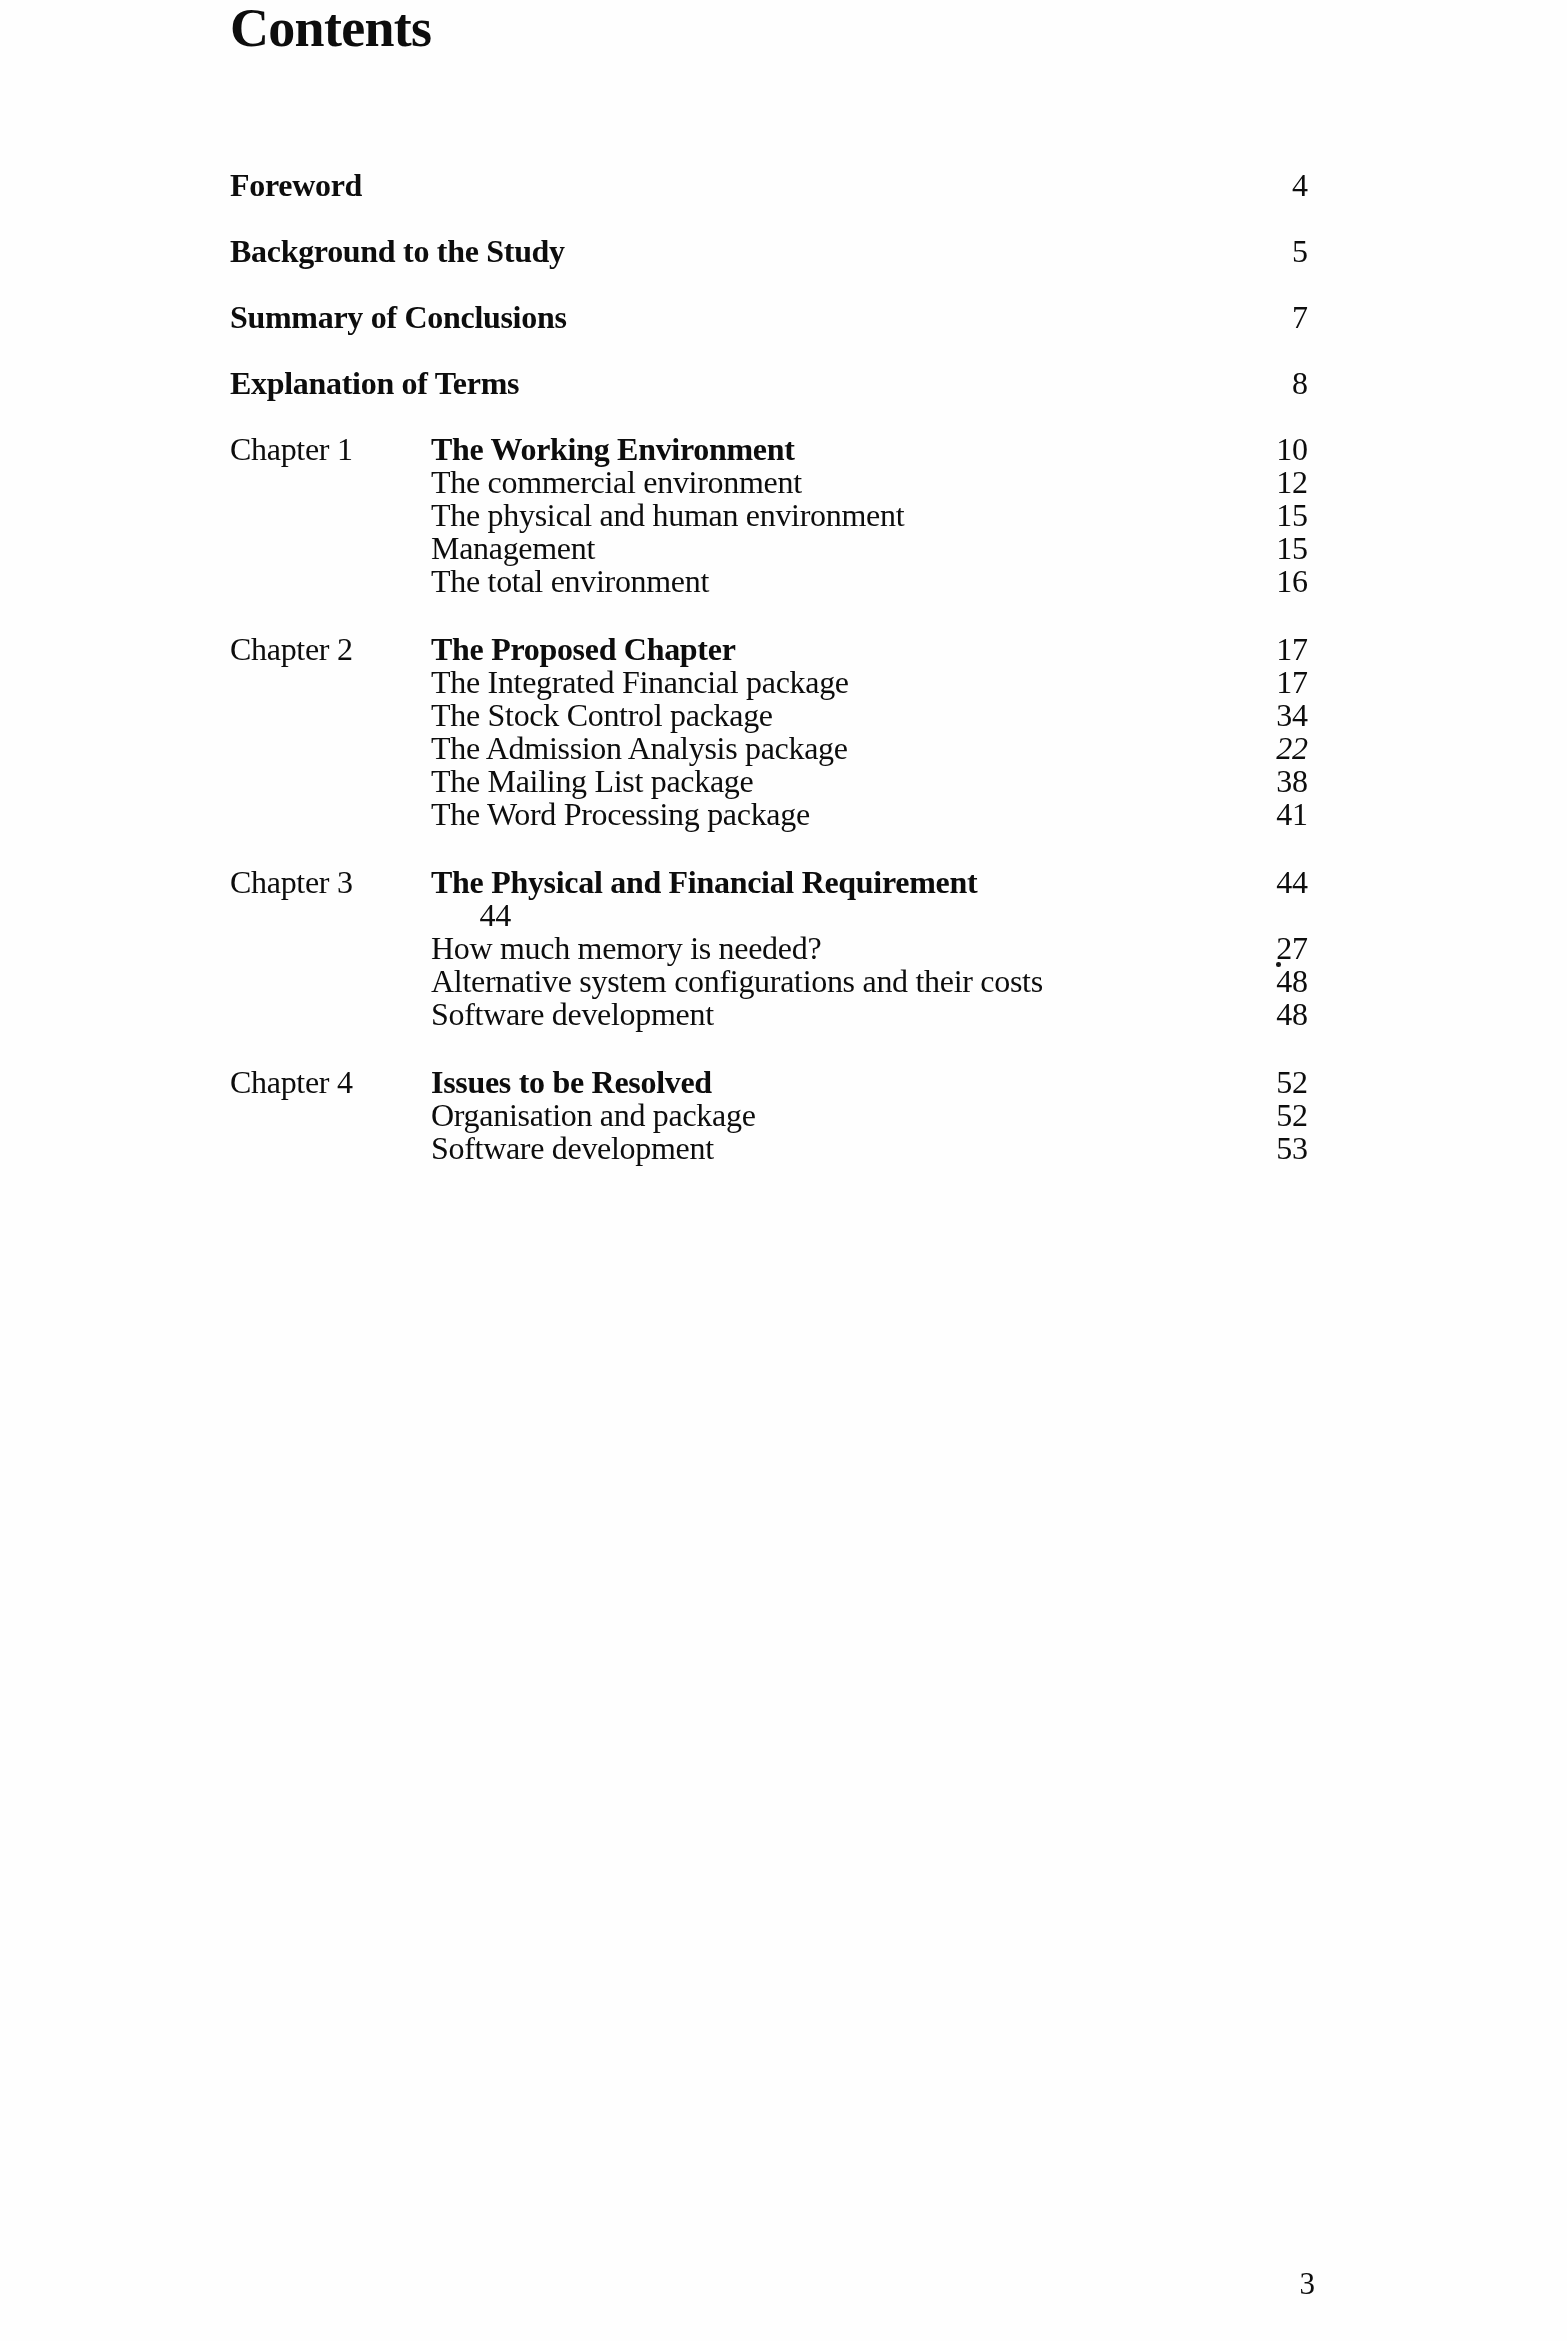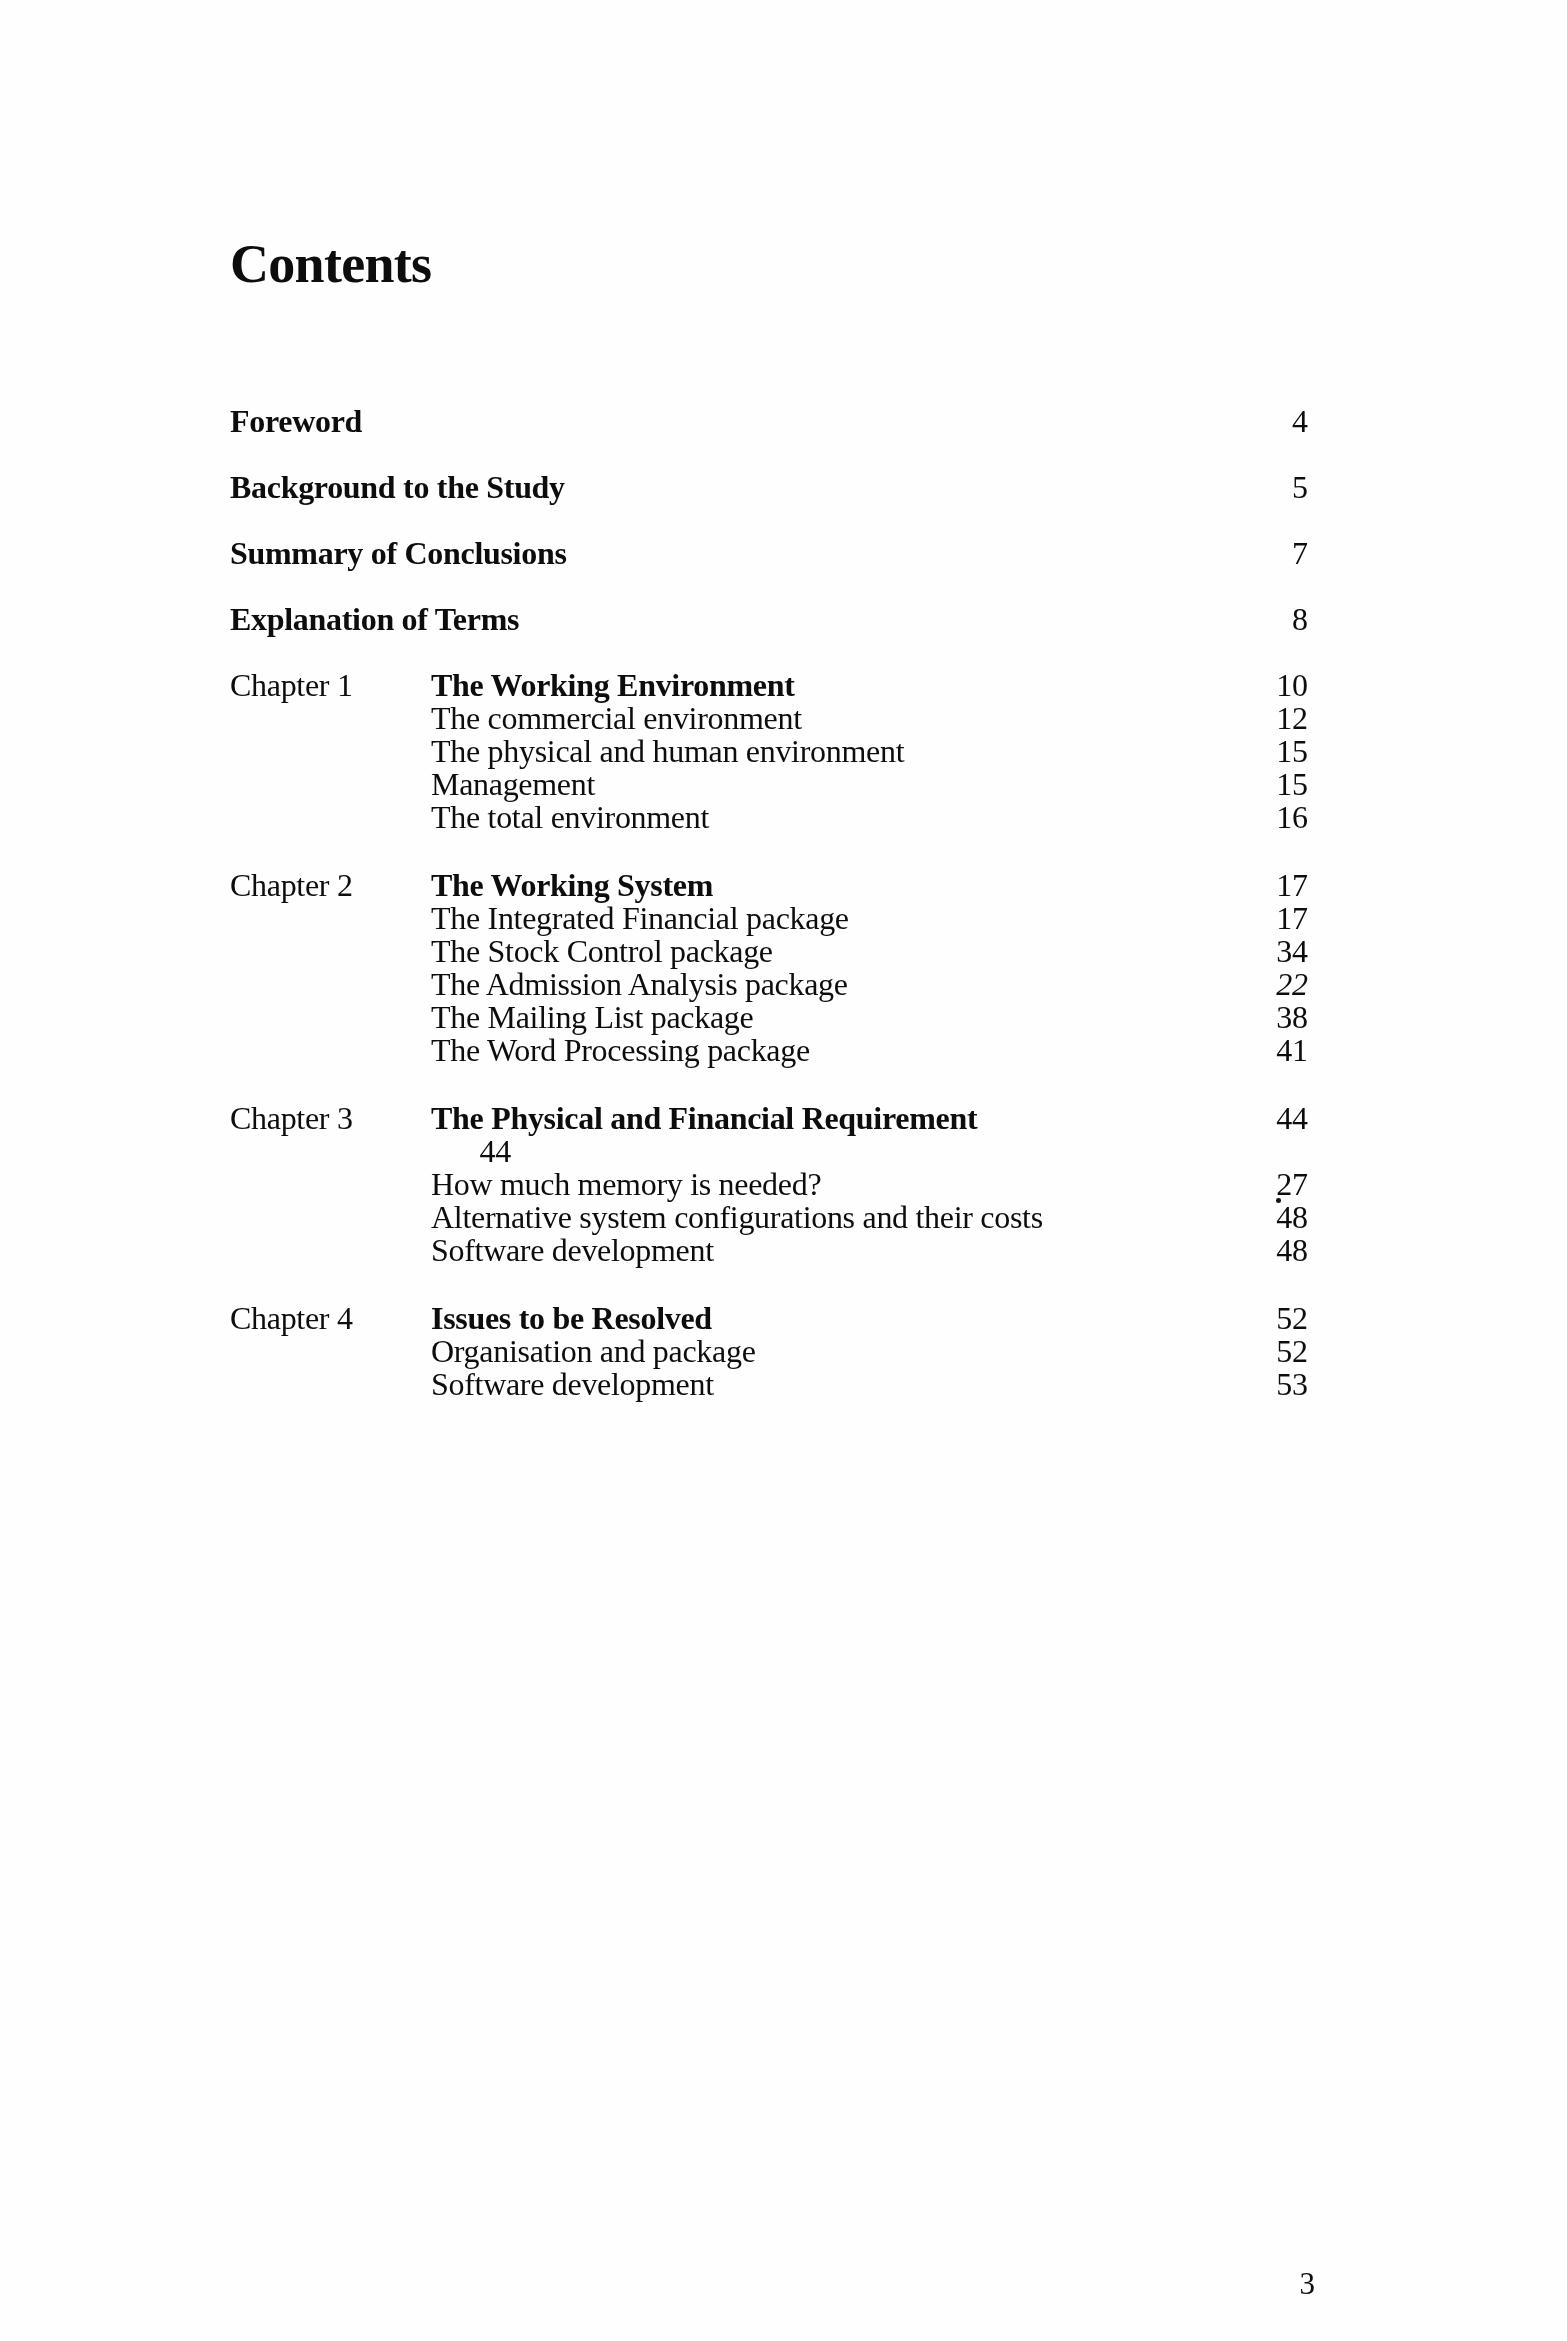--- a/index.html
+++ b/index.html
@@ -17,21 +17,20 @@
     overflow: hidden;
   }
   .content {
     position: absolute;
     left: 230px;
     top: 0;
     width: 1083px;
   }
   .doc-title {
     margin: 0;
-    padding-top: 236px;
     font-size: 54px;
     line-height: 56px;
     font-weight: 700;
     letter-spacing: -0.7px;
   }
   .toc {
     margin-top: 113px;
     font-size: 32px;
     letter-spacing: -0.3px;
   }
@@ -134,21 +133,21 @@
         <div class="row">
           <span class="c1"></span>
           <span class="c2">The total environment</span>
           <span class="c3">16</span>
         </div>
       </div>
 
       <div class="chapter">
         <div class="row">
           <span class="c1">Chapter 2</span>
-          <span class="c2 bold">The Working System</span>
+          <span class="c2 bold">The Proposed Chapter</span>
           <span class="c3">17</span>
         </div>
         <div class="row">
           <span class="c1"></span>
           <span class="c2">The Integrated Financial package</span>
           <span class="c3">17</span>
         </div>
         <div class="row">
           <span class="c1"></span>
           <span class="c2">The Stock Control package</span>

